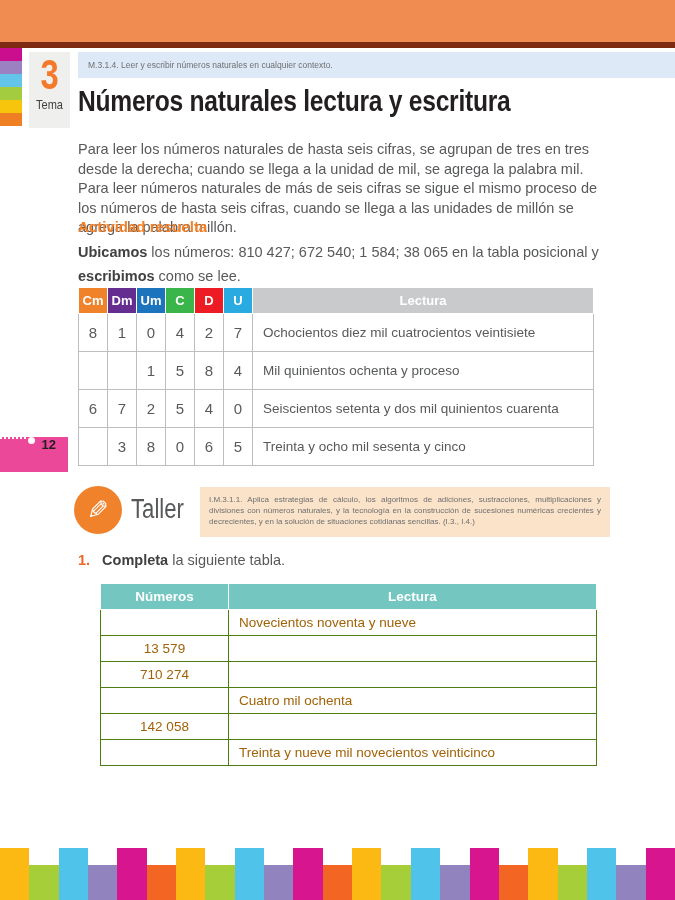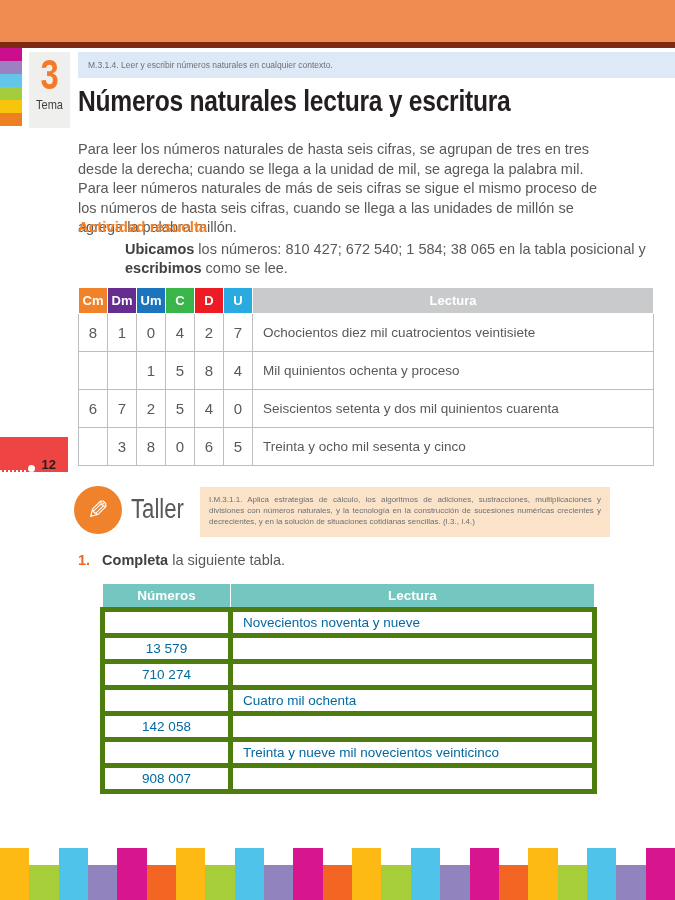--- a/index.html
+++ b/index.html
@@ -22,53 +22,53 @@
   
   .standards { position:absolute; left:78px; top:52px; width:608px; height:26px; background:#dde9f6; font-size:8.5px; color:#6f7072; line-height:26px; padding-left:10px; }
 
   
   .title { position:absolute; left:78px; top:84px; font-size:30px; font-weight:bold; color:#231f20; white-space:nowrap; transform:scaleX(0.82); transform-origin:left center; letter-spacing:-0.3px; }
 
   
   .intro { position:absolute; left:78px; top:140px; width:530px; font-size:14.5px; line-height:19.5px; color:#58595b; }
 
   .activity-h { position:absolute; left:78px; top:218px; font-size:15px; font-weight:bold; color:#f58025; }
-  .activity-t { position:absolute; left:78px; top:240px; width:532px; font-size:14.5px; line-height:19px; color:#58595b;margin-left:47px; }
+  .activity-t { position:absolute; left:78px; top:240px; width:532px; font-size:14.5px; line-height:24px; color:#58595b; }
   .b { font-weight:bold; color:#414042; }
 
   
-  .t1 { position:absolute; left:78px; top:287px; width:576px; border-collapse:collapse; table-layout:fixed; }
+  .t1 { position:absolute; left:78px; top:287px; width:516px; border-collapse:collapse; table-layout:fixed; }
   .t1 col.dcol { width:29px; }
   .t1 th { height:26px; font-size:13px; font-weight:bold; color:#fff; text-align:center; border:1px solid #fff; }
   .t1 td { height:38px; border:1px solid #bcbec0; font-size:14px; color:#58595b; background:#fff; }
   .t1 td.dig { text-align:center; font-size:15px; }
   .t1 td.lect { padding-left:10px; font-size:13.5px; }
   .t1 { border:1px solid #bcbec0; }
 
   
-  .page-tab { position:absolute; left:0; top:437px; width:68px; height:35px; background:#ef4444; display:flex; align-items:flex-end; padding-right:12px; }
+  .page-tab { position:absolute; left:0; top:437px; width:68px; height:35px; background:#ec4899; display:flex; align-items:flex-start; padding-right:12px; }
   .leader { flex:1; border-top:2px dotted #ffffff; margin-right:2px; }
   .leader-dot { width:7px; height:7px; border-radius:50%; background:#ffffff; margin-right:7px; flex:none; }
   .page-num { font-size:13px; font-weight:bold; color:#231f20; }
 
   
   .taller-circle { position:absolute; left:74px; top:486px; width:48px; height:48px; border-radius:50%; background:#f0822c; display:flex; align-items:center; justify-content:center; }
   .pencil { color:#ffffff; font-size:26px; transform:scaleX(-1); line-height:1; }
   .taller-lbl { position:absolute; left:131px; top:494px; font-size:27px; color:#57585a; transform:scaleX(0.82); transform-origin:left center; }
   .taller-box { position:absolute; left:200px; top:487px; width:410px; height:50px; background:#fbe3c9; font-size:8px; line-height:11px; color:#6e6f71; padding:7px 9px 6px 9px; text-align:justify; }
 
   
   .exercise { position:absolute; left:78px; top:552px; font-size:14.5px; color:#58595b; }
   .ex-num { font-weight:bold; color:#ee6628; margin-right:12px; }
 
   
   .t2 { position:absolute; left:100px; top:583px; width:497px; border-collapse:collapse; table-layout:fixed; border:1px solid #b5b6b8; }
   .t2 col.ncol { width:128px; }
   .t2 th { height:26px; background:#74c6c0; color:#fff; font-size:13.5px; font-weight:bold; text-align:center; border:1px solid #fff; }
-  .t2 td { height:26px; border:5px solid #4d7c0f; font-size:13.5px; color:#0369a1; background:#fff; }
+  .t2 td { height:26px; border:1px solid #4d7c0f; font-size:13.5px; color:#a16207; background:#fff; }
   .t2 td.num { text-align:center; }
   .t2 td.lect { padding-left:10px; }
 
   
   .footer-bars { position:absolute; left:0; bottom:0; width:675px; height:52px; display:flex; align-items:flex-end; }
   .fbar { flex:1; }
   .fbar.tall { height:52px; }
   .fbar.short { height:35px; }
 </style>
 </head>
@@ -207,24 +207,20 @@
         <td class="lect">Cuatro mil ochenta</td>
       </tr>
       <tr>
         <td class="num">142 058</td>
         <td class="lect"></td>
       </tr>
       <tr>
         <td class="num"></td>
         <td class="lect">Treinta y nueve mil novecientos veinticinco</td>
       </tr>
-      <tr>
-        <td class="num">908 007</td>
-        <td class="lect"></td>
-      </tr>
     </tbody>
   </table>
 
   <div class="footer-bars">
       <div class="fbar tall" style="background: rgb(253, 185, 19);"></div>
       <div class="fbar short" style="background: rgb(166, 206, 57);"></div>
       <div class="fbar tall" style="background: rgb(79, 195, 234);"></div>
       <div class="fbar short" style="background: rgb(145, 131, 190);"></div>
       <div class="fbar tall" style="background: rgb(214, 21, 142);"></div>
       <div class="fbar short" style="background: rgb(242, 101, 34);"></div>

